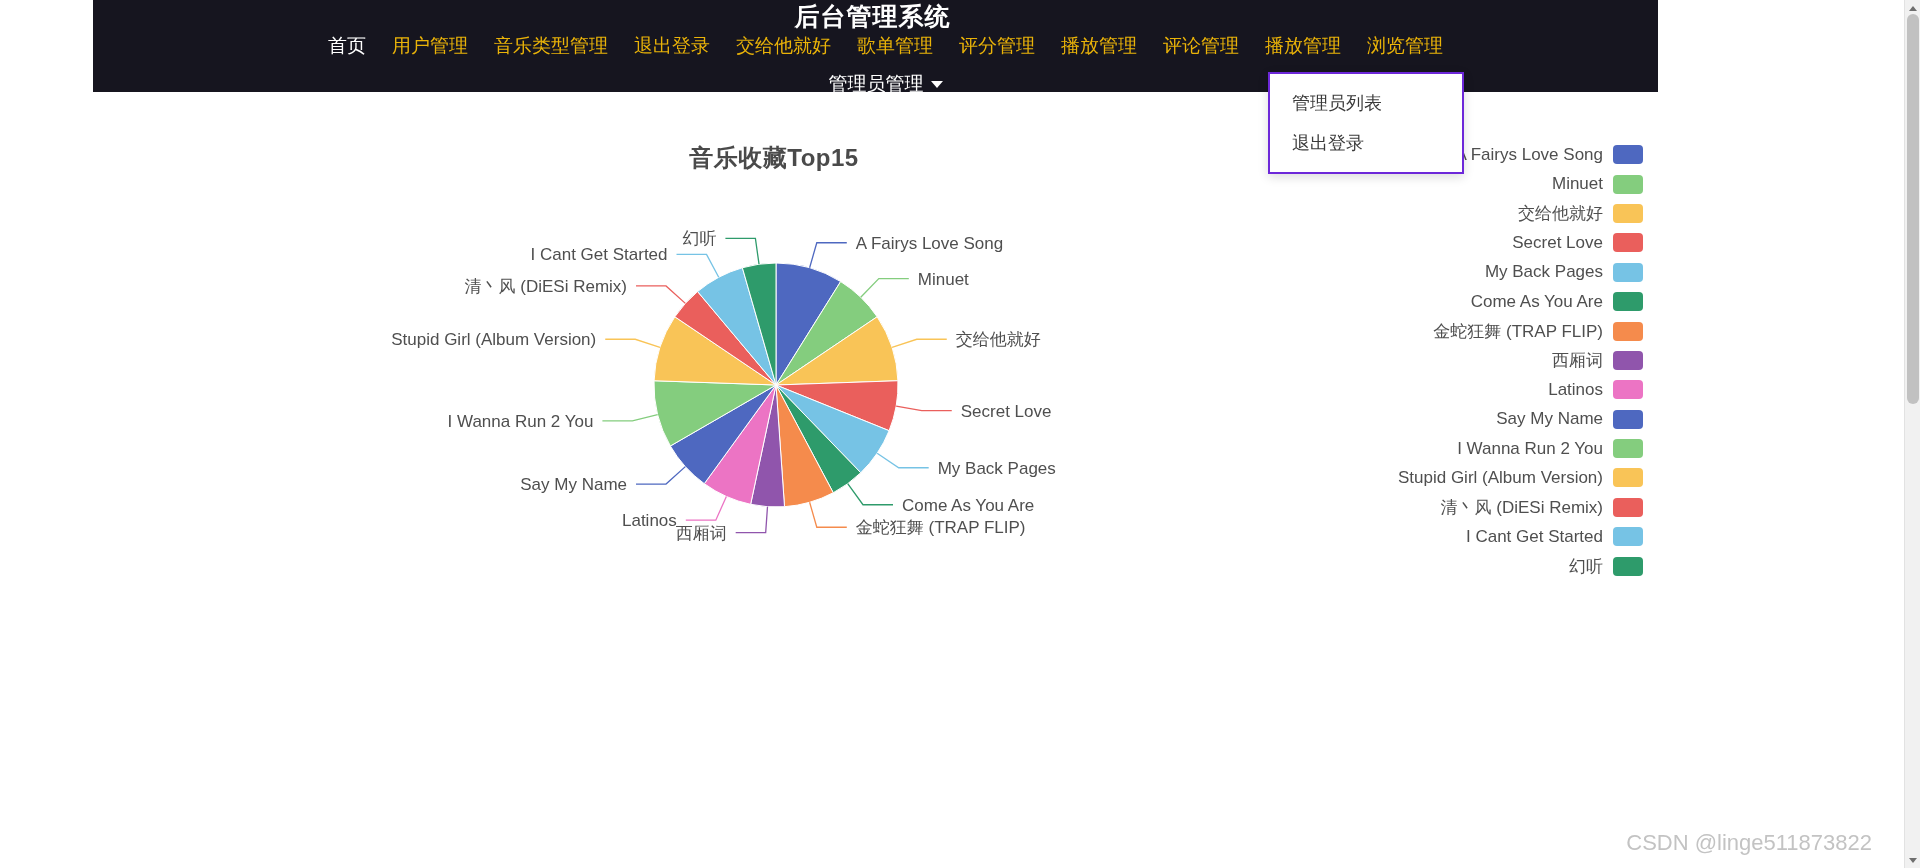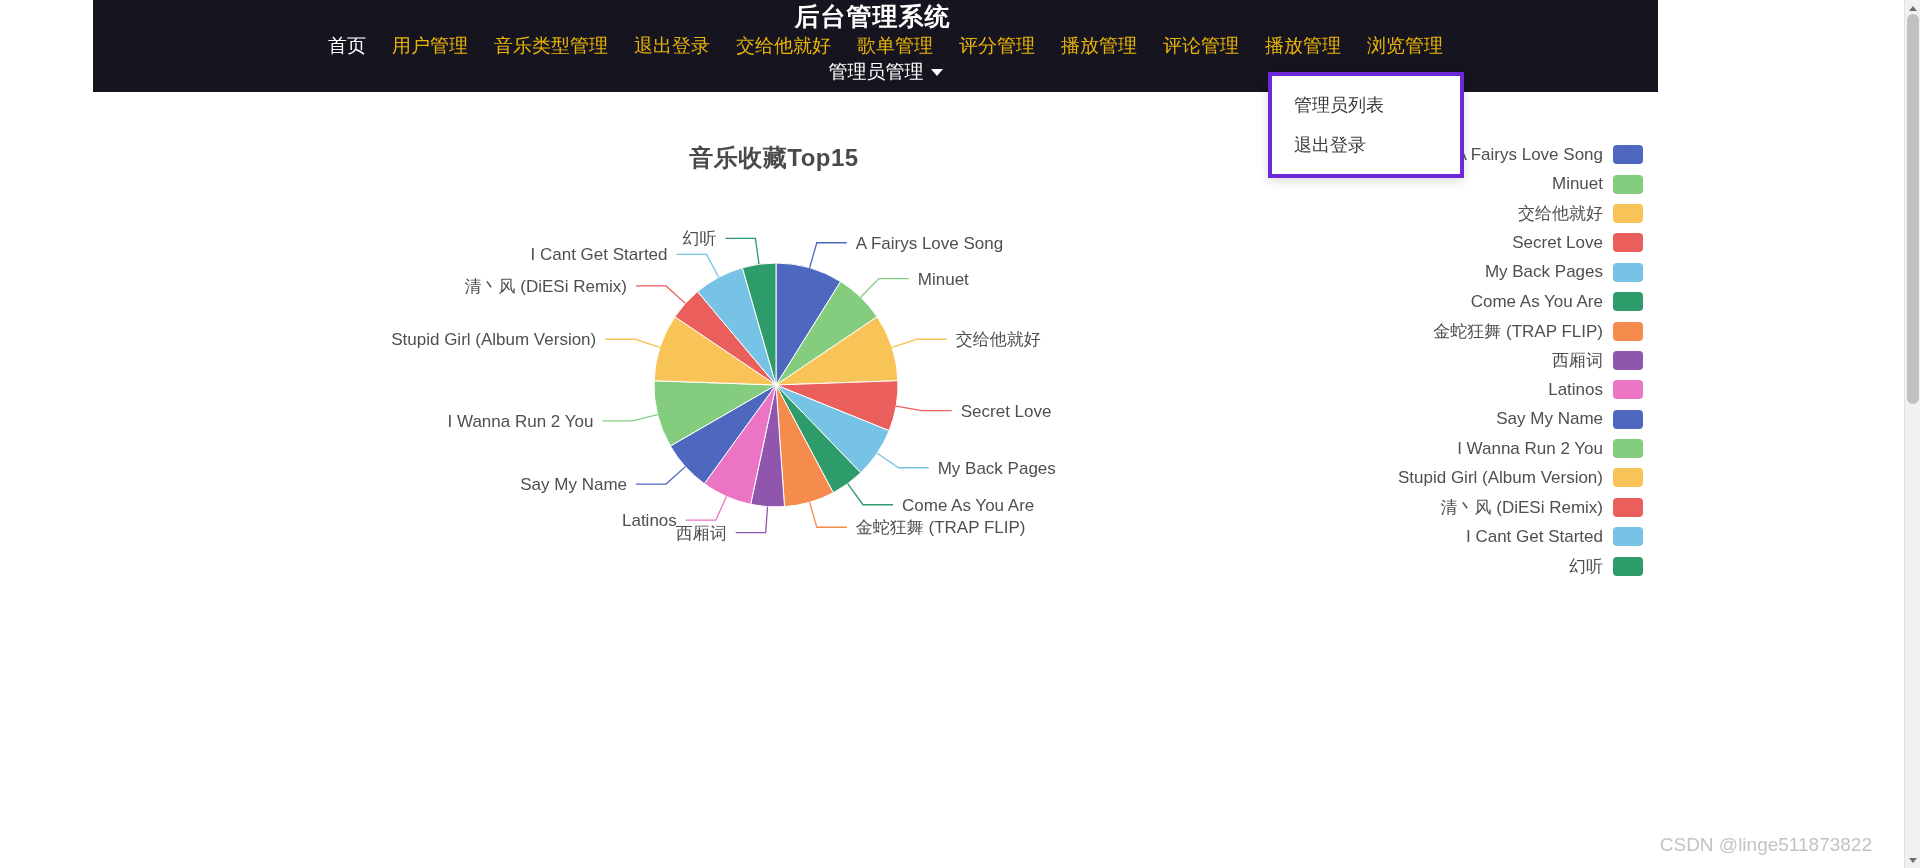--- a/index.html
+++ b/index.html
@@ -36,36 +36,36 @@
   .nav-links { display: flex; align-items: center; }
   .nav-link {
     color: #eab308;
     font-size: 19px;
     padding: 0 13px;
     white-space: nowrap;
     cursor: pointer;
     text-decoration: none;
   }
   .nav-link.active { color: #ffffff; text-align: right; }
-  .nav-link.dropdown-toggle { color: #ffffff; display: flex; align-items: center; gap: 7px; }
+  .nav-link.dropdown-toggle { color: #ffffff; display: flex; align-items: center; gap: 7px; margin-top: 12px; }
   .caret {
     width: 0; height: 0;
     border-left: 6px solid transparent;
     border-right: 6px solid transparent;
     border-top: 7px solid #ffffff;
     display: inline-block;
   }
 
   
   .dropdown-menu {
     position: absolute;
     left: 1268px; top: 72px;
     width: 196px;
     background: #ffffff;
-    border: 4px solid #6d28d9;
+    border: 2px solid #6d28d9;
     box-shadow: 0 3px 10px rgba(0,0,0,.14);
     padding: 9px 0;
     z-index: 50;
   }
   .dropdown-item {
     padding: 8px 22px;
     font-size: 18px;
     color: #3a3a3a;
     white-space: nowrap;
     cursor: pointer;
@@ -125,21 +125,21 @@
     font-size: 24px;
     font-weight: 700;
     color: #4a4a4a;
     letter-spacing: .5px;
   }
 
   
   .watermark {
     position: absolute;
     right: 48px; bottom: 12px;
-    font-size: 19px;
+    font-size: 22px;
     color: #c3c3c3;
     white-space: nowrap;
     user-select: none;
   }
 
   
   .scrollbar-track {
     position: absolute;
     right: 0; top: 0;
     width: 16px; height: 868px;

